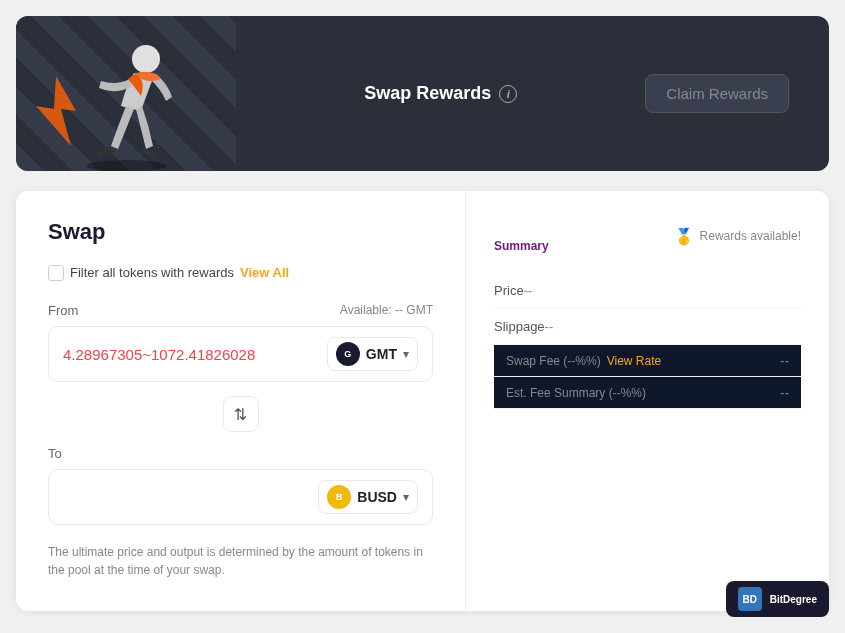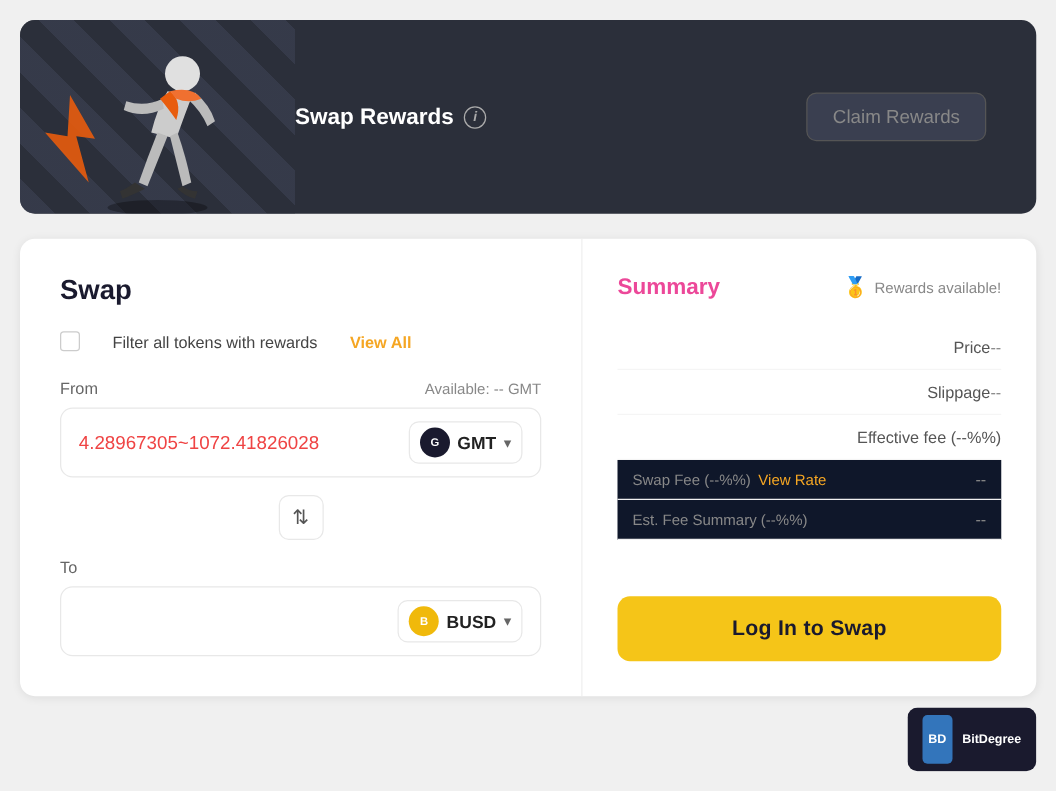--- a/index.html
+++ b/index.html
@@ -38,20 +38,21 @@
         repeating-linear-gradient(
           45deg,
           #3a3f50 0px, #3a3f50 20px,
           #2b2f3a 20px, #2b2f3a 40px
         );
       opacity: 0.7;
     }
     .banner-text {
       flex: 1;
       display: flex;
+      flex-direction: column;
       align-items: center;
       gap: 8px;
     }
     .banner-title {
       display: flex;
       align-items: center;
       gap: 8px;
       color: #fff;
       font-size: 18px;
       font-weight: 600;
@@ -90,22 +91,22 @@
       border-right: 1px solid #f0f0f0;
     }
     .swap-title {
       font-size: 22px;
       font-weight: 700;
       color: #1a1a2e;
       margin-bottom: 20px;
     }
     .filter-row {
       display: flex;
-      align-items: center;
-      gap: 26px;
+      align-items: flex-start;
+      gap: 6px;
       margin-bottom: 22px;
     }
     .filter-checkbox {
       width: 16px;
       height: 16px;
       border: 1.5px solid #ccc;
       border-radius: 3px;
       flex-shrink: 0;
     }
     .filter-label {
@@ -116,21 +117,20 @@
       font-size: 13px;
       color: #f5a623;
       font-weight: 700;
       cursor: pointer;
     }
 
     
     .field-label-row {
       display: flex;
       justify-content: space-between;
-      align-items: center;
       margin-bottom: 8px;
     }
     .field-label {
       font-size: 13px;
       color: #666;
     }
     .field-available {
       font-size: 12px;
       color: #888;
     }
@@ -224,43 +224,44 @@
       display: flex;
       flex-direction: column;
     }
     .summary-header {
       display: flex;
       align-items: center;
       justify-content: space-between;
       margin-bottom: 20px;
     }
     .summary-title {
-      font-size: 18px;
-      font-weight: 700;
-      color: #ec4899;
+      font-size: 12px;
+      font-weight: 700;
+      color: #701a75;
+      margin-top: 20px;
     }
     .rewards-badge {
       display: flex;
       align-items: center;
       gap: 5px;
       font-size: 12px;
       color: #888;
     }
     .rewards-badge-icon {
       font-size: 16px;
     }
 
     .summary-rows {
       display: flex;
       flex-direction: column;
       gap: 0;
     }
     .summary-row {
       display: flex;
-      justify-content: flex-end;
+      justify-content: flex-start;
       align-items: center;
       padding: 10px 0;
       border-bottom: 1px solid #f5f5f5;
     }
     .summary-row-label {
       font-size: 13px;
       color: #555;
     }
     .summary-row-value {
       font-size: 13px;
@@ -312,21 +313,21 @@
       right: 16px;
       background: #1a1a2e;
       border-radius: 8px;
       padding: 6px 12px;
       display: flex;
       align-items: center;
       gap: 8px;
     }
     .bitdegree-logo {
       width: 24px;
-      height: 39px;
+      height: 24px;
       background: #3375bb;
       border-radius: 4px;
       display: flex;
       align-items: center;
       justify-content: center;
       font-size: 10px;
       color: #fff;
       font-weight: 700;
     }
     .bitdegree-text {
@@ -440,20 +441,21 @@
       <input class="token-amount-input" value="" placeholder="" style="">
       <div class="token-selector">
         <div class="token-icon busd">
           <span class="token-icon-letter">B</span>
         </div>
         <span class="token-name">BUSD</span>
         <span class="chevron-down">▾</span>
       </div>
     </div>
 
+    <p class="disclaimer">The ultimate price and output is determined by the amount of tokens in the pool at the time of your swap.</p>
   </div>
 
   <div class="summary-panel">
     <div class="summary-header">
       <h3 class="summary-title">Summary</h3>
       <div class="rewards-badge">
         <span class="rewards-badge-icon">🥇</span>
         <span>Rewards available!</span>
       </div>
     </div>
@@ -463,41 +465,35 @@
       <div class="summary-row">
         <span class="summary-row-label">Price</span>
         <span class="summary-row-value">--</span>
       </div>
 
       <div class="summary-row">
         <span class="summary-row-label">Slippage</span>
         <span class="summary-row-value">--</span>
       </div>
 
-      <div class="summary-row">
-        <span class="summary-row-label">Effective fee (--%%)</span>
-      </div>
 
       <div class="summary-sub-row">
         <span class="summary-sub-label">
           <span>Swap Fee (--%%) </span>
           <span class="view-rate-link">View Rate</span>
         </span>
         <span class="summary-row-value">--</span>
       </div>
 
       <div class="summary-sub-row">
         <span class="summary-sub-label">Est. Fee Summary (--%%) </span>
         <span class="summary-row-value">--</span>
       </div>
     </div>
 
-    <div class="login-btn-wrapper">
-      <button class="login-btn">Log In to Swap</button>
-    </div>
   </div>
 
 </div>
 
 <div class="bitdegree-badge">
   <div class="bitdegree-logo">BD</div>
   <span class="bitdegree-text">BitDegree</span>
 </div>
 
 </body></html>

